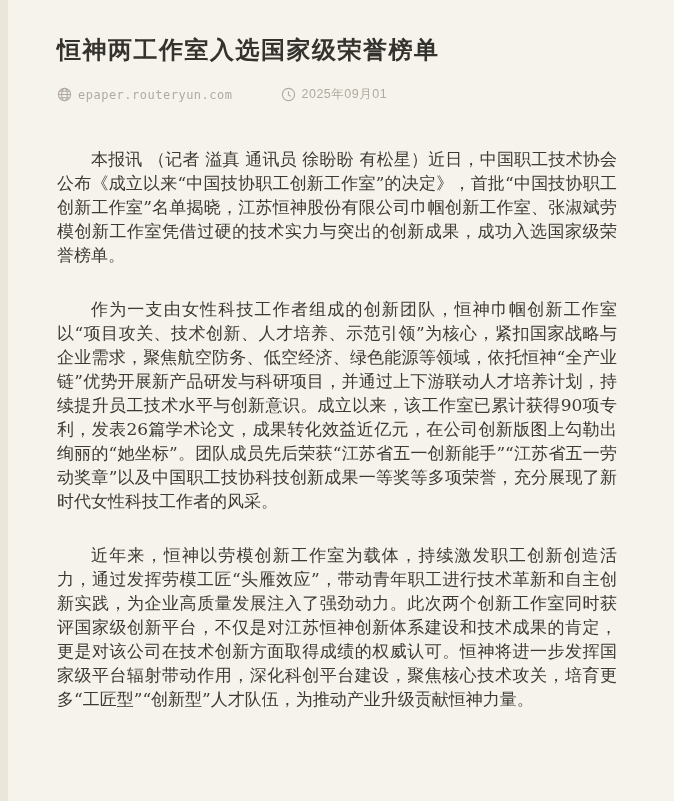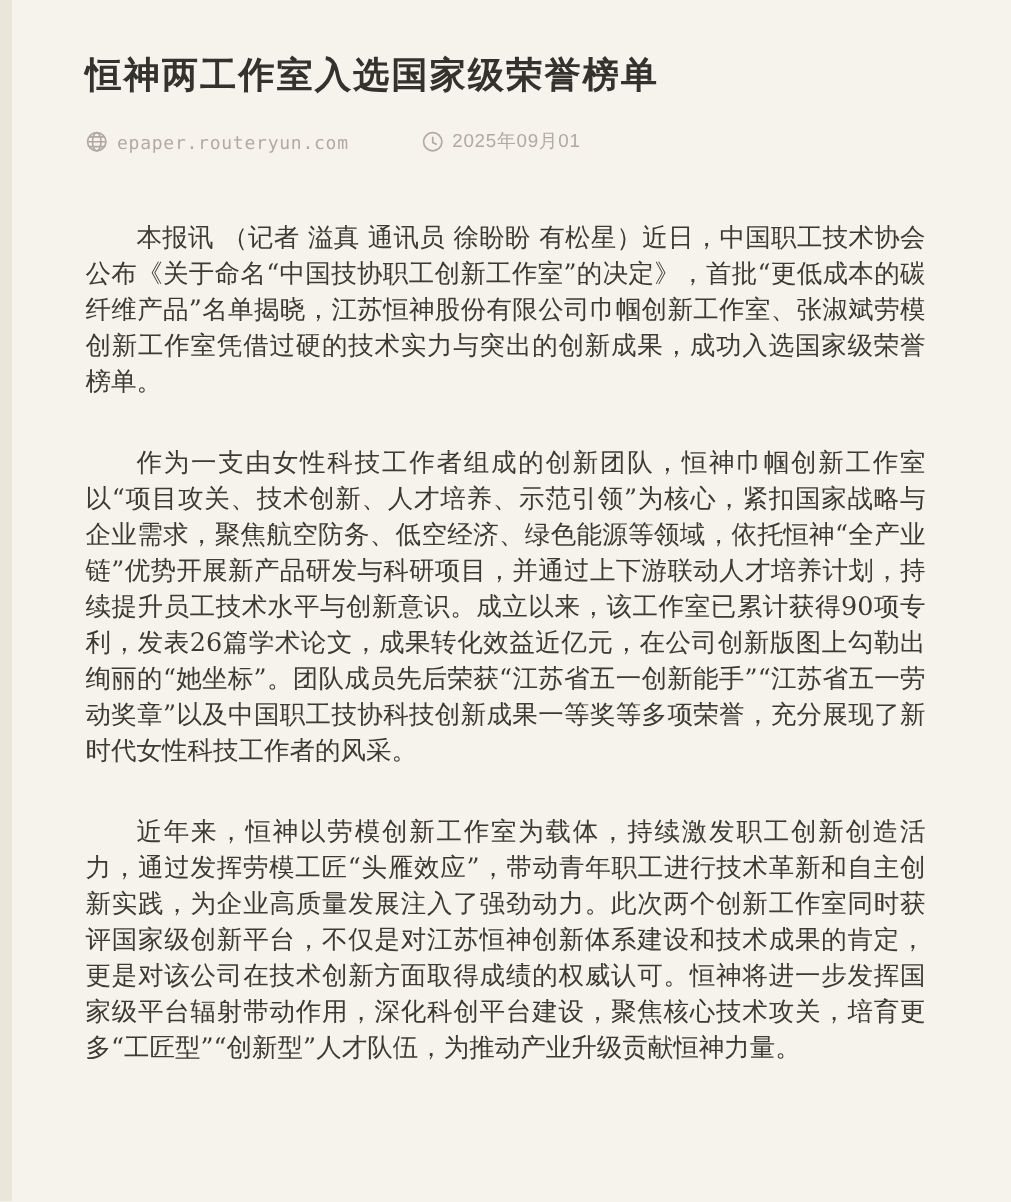--- a/index.html
+++ b/index.html
@@ -100,18 +100,18 @@
           <circle cx="8" cy="8" r="6.5"></circle>
           <polyline points="8,4.5 8,8.5 10.8,10"></polyline>
         </svg>
       </span>
       <span class="meta-date-text">2025年09月01</span>
     </div>
 
   </div>
 
   <div class="article-body">
-    <p>本报讯 （记者 溢真 通讯员 徐盼盼 有松星）近日，中国职工技术协会公布《关于命名“中国技协职工创新工作室”的决定》，首批“更低成本的碳纤维产品”名单揭晓，江苏恒神股份有限公司巾帼创新工作室、张淑斌劳模创新工作室凭借过硬的技术实力与突出的创新成果，成功入选国家级荣誉榜单。</p>
+    <p>本报讯 （记者 溢真 通讯员 徐盼盼 有松星）近日，中国职工技术协会公布《成立以来“中国技协职工创新工作室”的决定》，首批“中国技协职工创新工作室”名单揭晓，江苏恒神股份有限公司巾帼创新工作室、张淑斌劳模创新工作室凭借过硬的技术实力与突出的创新成果，成功入选国家级荣誉榜单。</p>
     <p>作为一支由女性科技工作者组成的创新团队，恒神巾帼创新工作室以“项目攻关、技术创新、人才培养、示范引领”为核心，紧扣国家战略与企业需求，聚焦航空防务、低空经济、绿色能源等领域，依托恒神“全产业链”优势开展新产品研发与科研项目，并通过上下游联动人才培养计划，持续提升员工技术水平与创新意识。成立以来，该工作室已累计获得90项专利，发表26篇学术论文，成果转化效益近亿元，在公司创新版图上勾勒出绚丽的“她坐标”。团队成员先后荣获“江苏省五一创新能手”“江苏省五一劳动奖章”以及中国职工技协科技创新成果一等奖等多项荣誉，充分展现了新时代女性科技工作者的风采。</p>
     <p>近年来，恒神以劳模创新工作室为载体，持续激发职工创新创造活力，通过发挥劳模工匠“头雁效应”，带动青年职工进行技术革新和自主创新实践，为企业高质量发展注入了强劲动力。此次两个创新工作室同时获评国家级创新平台，不仅是对江苏恒神创新体系建设和技术成果的肯定，更是对该公司在技术创新方面取得成绩的权威认可。恒神将进一步发挥国家级平台辐射带动作用，深化科创平台建设，聚焦核心技术攻关，培育更多“工匠型”“创新型”人才队伍，为推动产业升级贡献恒神力量。</p>
   </div>
 
 </div>
 
 </body></html>

